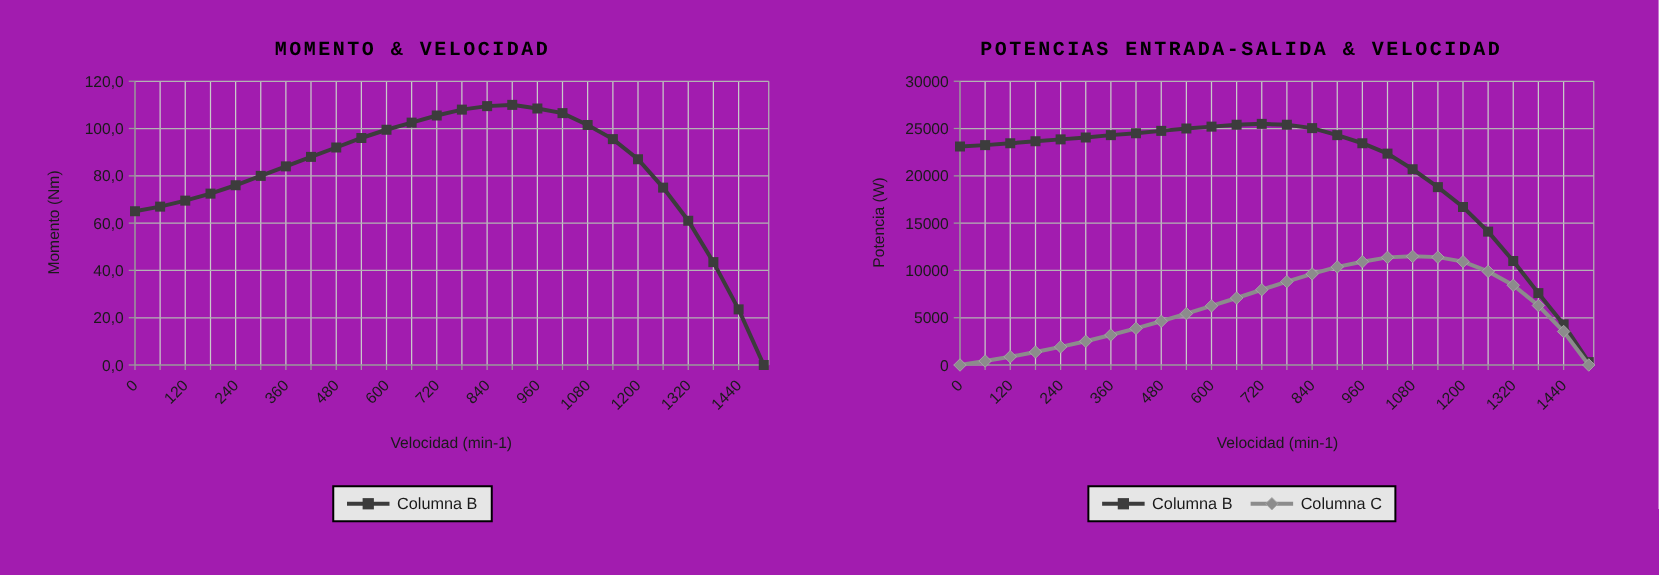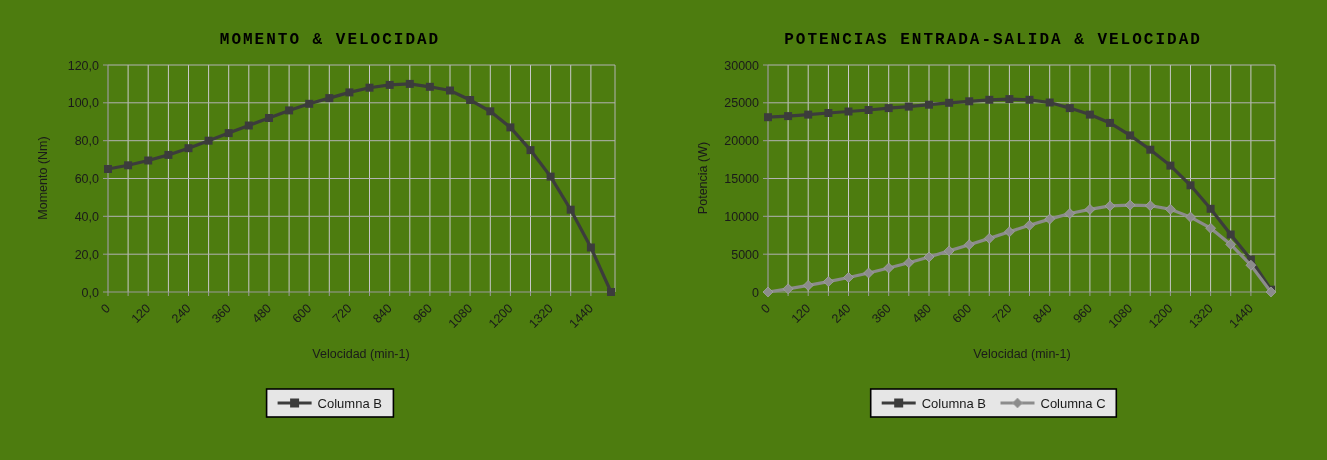--- a/index.html
+++ b/index.html
@@ -1,18 +1,18 @@
 <!DOCTYPE html>
 <html><head>
 <meta charset="utf-8">
 <style>
   html,body{margin:0;padding:0;background:#ffffff;}
   body{width:1327px;height:460px;font-family:"Liberation Sans",sans-serif;overflow:hidden;}
   .charts-row{display:flex;width:1327px;height:460px;}
-  .chart-panel{position:relative;height:460px;background:#4d7c0f;}
+  .chart-panel{position:relative;height:460px;background:#a21caf;}
   .chart-panel.left{width:660px;}
   .chart-panel.right{width:667px;}
   svg{display:block;}
   svg text{font-family:"Liberation Sans",sans-serif;}
   .chart-title{font-family:"Liberation Mono",monospace;font-weight:bold;font-size:16px;letter-spacing:2px;fill:#000000;}
   .axis-title{font-size:12.5px;fill:#1a1a1a;}
   .tick{font-size:12.5px;fill:#1a1a1a;}
   .legend-text{font-size:13px;fill:#1a1a1a;}
 </style>
 </head>

